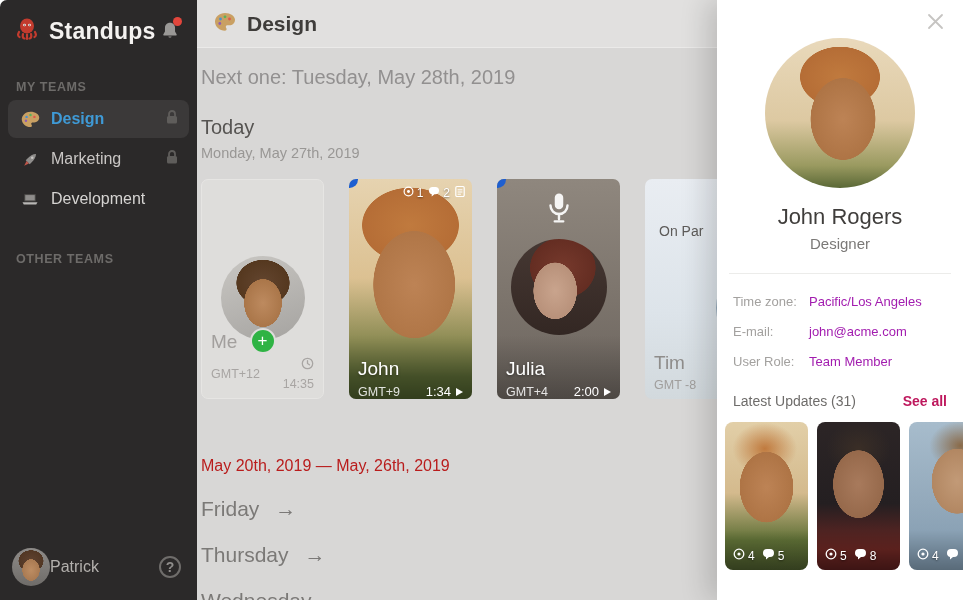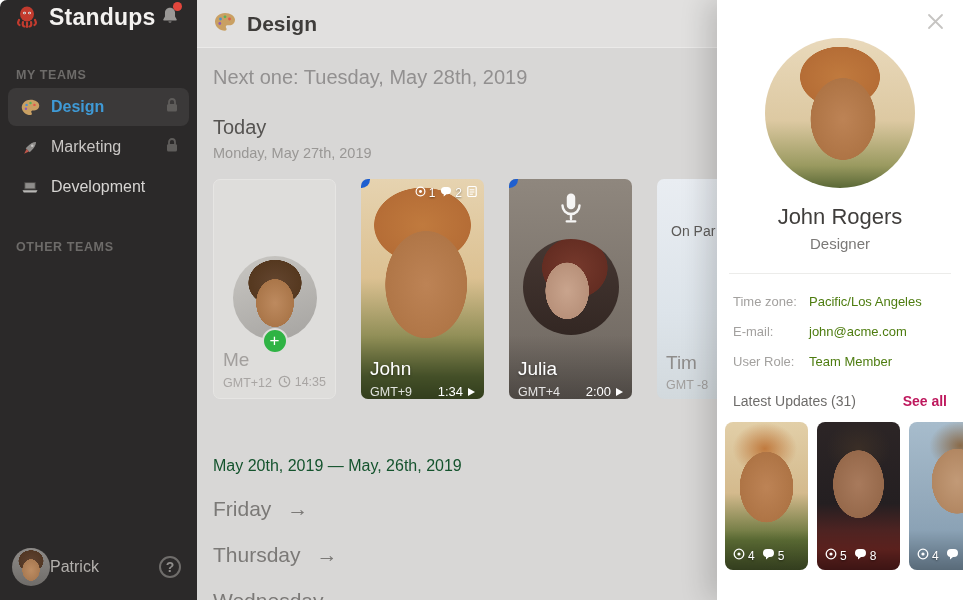--- a/index.html
+++ b/index.html
@@ -4,21 +4,21 @@
 <style>
   * { margin:0; padding:0; box-sizing:border-box; }
   html,body { width:963px; height:600px; overflow:hidden; background:#fff;
               font-family:"Liberation Sans", sans-serif; }
   .app { position:relative; width:963px; height:600px; background:#d8d7d6;
          overflow:hidden; border-top-left-radius:7px; }
 
   
   .sidebar { position:absolute; left:0; top:0; width:197px; height:600px;
              background:#2b2929; color:#d8d6d4; z-index:3; }
-  .side-header { display:flex; align-items:flex-start; padding:4px 14px 0 14px; }
+  .side-header { display:flex; align-items:center; padding:16px 14px 0 14px; }
   .app-title { font-size:23px; font-weight:bold; color:#f4f2f0; margin-left:9px; flex:1; letter-spacing:.2px; }
   .bell-wrap { position:relative; width:24px; height:24px; cursor:pointer; }
   .bell-dot { position:absolute; top:-2px; right:1px; width:9px; height:9px; border-radius:50%; }
 
   .section-label { margin:34px 0 6px 16px; font-size:12.5px; font-weight:bold;
                    letter-spacing:.6px; color:#6d6b69; }
   .team-row { display:flex; align-items:center; height:38px; margin:2px 8px;
               padding:0 10px; border-radius:8px; font-size:16px; color:#c9c6c4; cursor:pointer; }
   .team-row .t-icon { width:24px; display:flex; justify-content:center; }
   .team-row .t-label { margin-left:9px; flex:1; }
@@ -37,21 +37,21 @@
                  color:#8f8d8b; font-size:14px; font-weight:bold; display:flex;
                  align-items:center; justify-content:center; cursor:pointer; }
 
   
   .main { position:absolute; left:197px; top:0; width:766px; height:600px; }
   .main-header { height:48px; background:#e1e0df; border-bottom:1px solid #ebeae9;
                  display:flex; align-items:center; padding:0 16px; }
   .team-title { font-size:21px; font-weight:bold; color:#3e3c3a; margin-left:10px; flex:1; }
   .schedule-note { display:flex; align-items:center; gap:6px; color:#8b8987;
                    font-size:15px; white-space:nowrap; cursor:pointer; }
-  .content { padding:18px 0 0 16px; height:552px; position:relative; }
+  .content { padding:18px 0 0 4px; height:552px; position:relative; }
   .next-one { font-size:20px; color:#929090; }
   .today-label { font-size:20px; font-weight:500; color:#565452; margin-top:27px; }
   .today-date { font-size:14.5px; color:#999795; margin-top:6px; }
 
   .cards { display:flex; gap:25px; margin-top:18px; height:220px; }
   .card { width:123px; height:220px; border-radius:7px; position:relative; flex-shrink:0; cursor:pointer; }
   .unread-dot { position:absolute; top:-8px; left:-8px; width:17px; height:17px;
                 border-radius:50%; z-index:2; }
 
   .card-me { background:#dedddb; border:1px solid #e6e5e3; }
@@ -61,21 +61,21 @@
       radial-gradient(26px 33px at 50% 56%, #bd8a5f 0%, #aa7649 72%, rgba(0,0,0,0) 73%),
       radial-gradient(44px 38px at 50% 32%, #63452f 0%, #55381f 60%, rgba(0,0,0,0) 61%),
       linear-gradient(160deg,#c9c7c3 0%,#a5a3a0 100%); }
   .plus-badge { position:absolute; left:50%; transform:translateX(-50%); top:148px;
     width:26px; height:26px; border-radius:50%; border:2px solid #dedddb;
     color:#fff; font-size:17px; line-height:22px; text-align:center; z-index:2; }
   .me-bottom { position:absolute; left:9px; right:9px; bottom:7px; }
   .me-name { font-size:19px; color:#a29f9d; }
   .me-meta { display:flex; justify-content:space-between; align-items:center;
              margin-top:4px; font-size:12.5px; color:#a8a5a3; }
-  .me-time { display:flex; align-items:flex-start; gap:4px; }
+  .me-time { display:flex; align-items:flex-end; gap:4px;flex-direction:column; }
 
   .photo-card { overflow:hidden; color:#fff; }
   .photo-card::after { content:""; position:absolute; left:0; right:0; bottom:0; height:64px;
     background:linear-gradient(180deg, rgba(0,0,0,0) 0%, rgba(0,0,0,.28) 100%); }
   .card-john { background:
       radial-gradient(58px 76px at 53% 48%, #bd8355 0%, #b07647 70%, rgba(0,0,0,0) 71%),
       radial-gradient(80px 62px at 50% 21%, #c07a3e 0%, #b56d36 60%, rgba(0,0,0,0) 61%),
       linear-gradient(180deg,#e6d3b0 0%,#dcc192 45%,#8a8a52 74%,#526030 90%,#465528 100%); }
   .card-julia { background:
       linear-gradient(180deg,#8f877e 0%,#7c746c 55%,#6a635d 100%); }
@@ -103,41 +103,41 @@
   .tim-status { position:absolute; left:14px; top:44px; font-size:14px; color:#5d5b59; white-space:nowrap; }
   .tim-avatar { position:absolute; right:-34px; top:86px; width:86px; height:86px; border-radius:50%;
     background:
       radial-gradient(26px 33px at 50% 56%, #c49a74 0%, #b3855e 72%, rgba(0,0,0,0) 73%),
       radial-gradient(44px 38px at 50% 30%, #b9a78e 0%, #a6937a 60%, rgba(0,0,0,0) 61%),
       linear-gradient(160deg,#9fb3c4 0%,#8aa0b2 100%); }
   .tim-bottom { position:absolute; left:9px; right:9px; bottom:7px; }
   .tim-name { font-size:19px; color:#8f8d8b; }
   .tim-meta { margin-top:4px; font-size:12.5px; color:#a09e9c; }
 
-  .week-range { margin-top:58px; font-size:16px; color:#14532d; }
+  .week-range { margin-top:58px; font-size:16px; color:#b91c1c; }
   .day-row { margin-top:22px; font-size:21px; color:#7b7977; display:flex;
              align-items:center; gap:16px; cursor:pointer; height:24px; line-height:24px; }
   .day-arrow { font-size:21px; }
 
   
   .panel { position:absolute; left:717px; top:0; width:246px; height:600px; background:#ffffff;
            box-shadow:-10px 0 26px rgba(0,0,0,.16); z-index:5; }
   .close-btn { position:absolute; top:12px; right:18px; cursor:pointer; }
   .p-avatar { width:150px; height:150px; border-radius:50%; margin:38px auto 0;
     background:
       radial-gradient(46px 58px at 52% 54%, #bd8355 0%, #ae7445 70%, rgba(0,0,0,0) 71%),
       radial-gradient(66px 50px at 50% 26%, #c07a3e 0%, #b56d36 60%, rgba(0,0,0,0) 61%),
       linear-gradient(180deg,#e9d9bb 0%,#ddc9a2 55%,#9a9a60 85%,#5a6836 100%); }
   .p-name { text-align:center; font-size:22px; color:#403e3c; margin-top:16px; }
   .p-role { text-align:center; font-size:15px; color:#7b7977; margin-top:5px; }
   .p-divider { height:1px; background:#ececea; margin:21px 12px 0; }
   .fields { margin:20px 0 0 16px; }
   .field { display:flex; font-size:13px; margin-bottom:15px; }
   .f-label { width:76px; color:#a3a19f; flex-shrink:0; }
-  .f-value { color:#4d7c0f; }
+  .f-value { color:#a21caf; }
   .updates-head { display:flex; justify-content:space-between; align-items:center;
                   margin:24px 16px 0 16px; }
   .updates-title { font-size:14px; color:#6e6c6a; }
   .see-all { font-size:14px; font-weight:bold; cursor:pointer; }
   .thumbs { display:flex; gap:9px; margin-top:13px; padding-left:8px; overflow:hidden; }
   .thumb { width:83px; height:148px; border-radius:8px; position:relative; flex-shrink:0;
            overflow:hidden; cursor:pointer; }
   .thumb::after { content:""; position:absolute; left:0; right:0; bottom:0; height:40px;
     background:linear-gradient(180deg, rgba(0,0,0,0) 0%, rgba(0,0,0,.3) 100%); }
   .thumb-1 { background:

